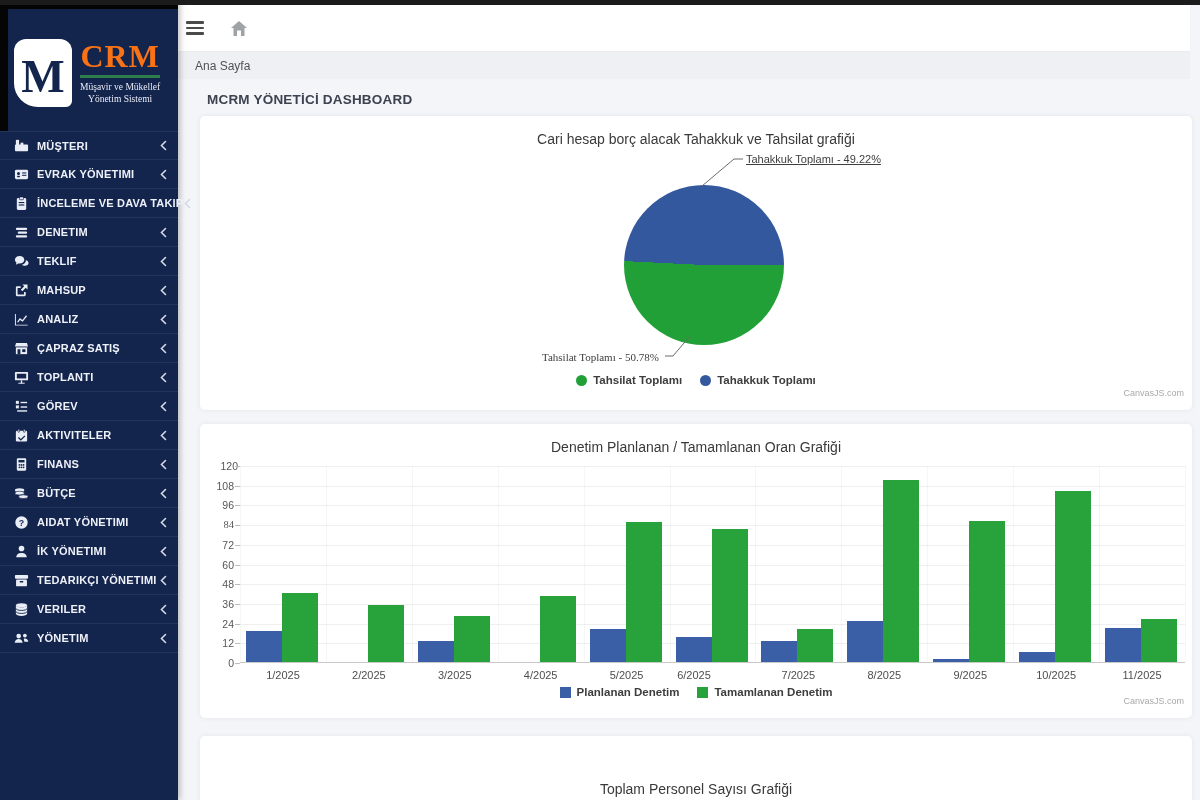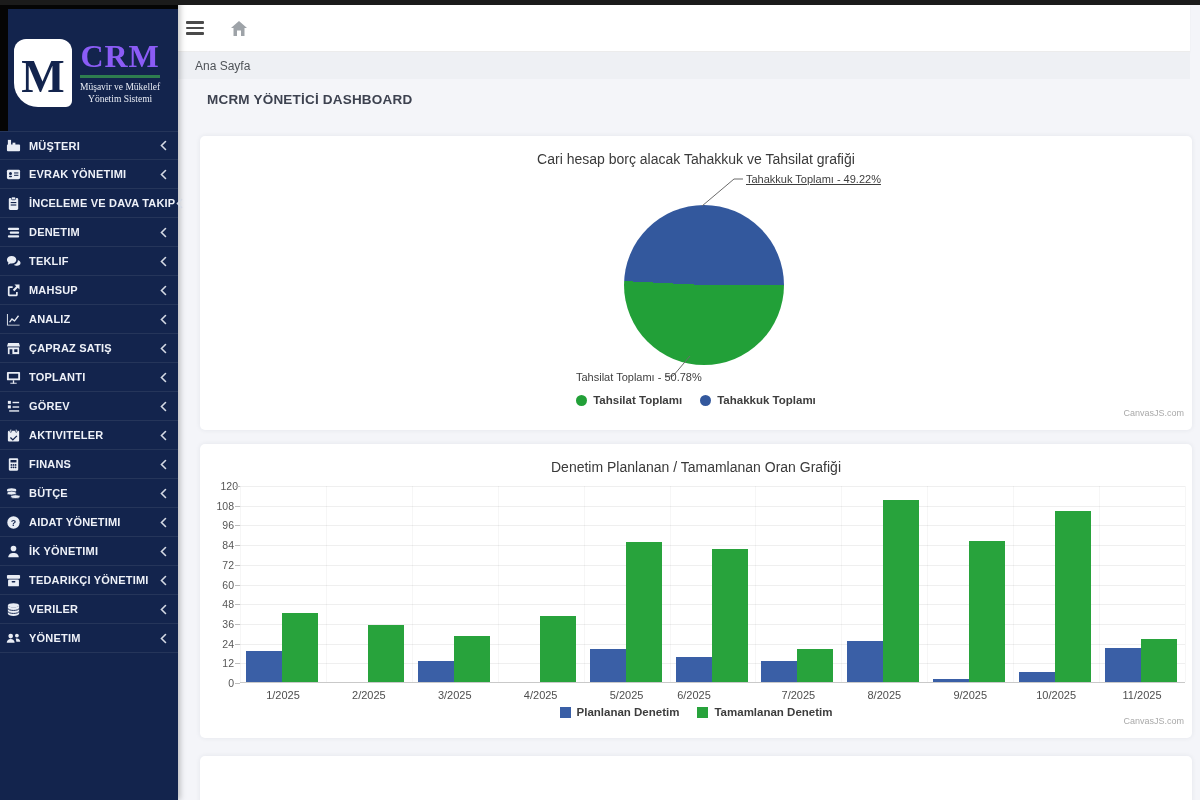--- a/index.html
+++ b/index.html
@@ -10,26 +10,26 @@
 
   
   .sidebar { position:absolute; left:0; top:0; width:178px; height:800px; background:#13244d; z-index:50;
              box-shadow:2px 0 6px rgba(0,0,0,.25); }
   .logo-block { background:#050505; padding:9px 0 0 8px; height:131px; }
   .logo-inner { background:#13244d; width:100%; height:100%; display:flex; align-items:center; padding:6px 4px 0 4px; }
   .m-shape { width:58px; height:68px; background:#fff; border-radius:12px 12px 6px 24px; display:flex;
              align-items:center; justify-content:center; flex:0 0 auto; margin-left:2px; }
   .m-shape span { font-family:"Liberation Serif", serif; font-weight:bold; font-size:46px; color:#13244d; line-height:1; transform:translateY(4px); }
   .logo-texts { margin-left:8px; text-align:center; }
-  .brand { font-family:"Liberation Serif", serif; font-weight:bold; font-size:32px; color:#8b5cf6; letter-spacing:1px; line-height:1; }
+  .brand { font-family:"Liberation Serif", serif; font-weight:bold; font-size:32px; color:#f97316; letter-spacing:1px; line-height:1; }
   .brand-line { height:3px; background:#2e7d4f; margin:3px 0 4px 0; }
   .brand-sub { font-family:"Liberation Serif", serif; font-size:9.5px; color:#e8ecf5; line-height:1.25; }
 
   .menu { list-style:none; }
-  .menu-item { display:flex; align-items:center; height:29px; padding:0 10px 0 5px; cursor:pointer;
+  .menu-item { display:flex; align-items:center; height:29px; padding:0 10px 0 13px; cursor:pointer;
                border-bottom:1px solid rgba(255,255,255,.08); }
   .menu-item:first-child { border-top:1px solid rgba(255,255,255,.08); }
   .menu-icon { width:16px; height:16px; margin-right:8px; display:flex; align-items:center; justify-content:center; flex:0 0 auto; }
   .menu-label { font-size:11px; font-weight:600; color:#eef1f8; letter-spacing:.2px; white-space:nowrap; }
   .menu-chevron { margin-left:auto; display:flex; align-items:center; }
 
   
   .main { position:absolute; left:178px; top:5px; width:1012px; height:795px; }
   .navbar { height:47px; background:#ffffff; border-bottom:1px solid #ececec; display:flex; align-items:center;
             box-shadow:0 1px 2px rgba(0,0,0,.04); }
@@ -37,32 +37,32 @@
   .hamburger i { display:block; height:2.4px; width:18px; background:#4a4a4a; border-radius:1px; }
   .home-btn { margin-left:18px; cursor:pointer; display:flex; align-items:center; }
 
   .breadcrumb-bar { height:27px; background:#eef0f4; display:flex; align-items:center; padding-left:17px; }
   .breadcrumb { font-size:12px; color:#4f5358; cursor:pointer; }
 
   .page-heading { margin:13px 0 0 29px; font-size:13.5px; font-weight:600; color:#3d4250; letter-spacing:.2px; }
 
   .card { position:relative; width:992px; margin-left:22px; background:#fff; border-radius:5px;
           box-shadow:0 0 5px rgba(40,50,80,.08); }
-  .card-1 { margin-top:29px; height:294px; }
+  .card-1 { margin-top:9px; height:294px; }
   .card-2 { margin-top:14px; height:294px; }
   .card-3 { margin-top:18px; height:110px; }
 
   .chart-title { position:absolute; top:15px; left:0; width:100%; text-align:center; font-size:14px; color:#3a3a3a; }
   .watermark { position:absolute; right:8px; bottom:12px; font-size:9px; color:#a9a9a9; cursor:pointer; }
 
   
   .pie { position:absolute; left:424px; top:69px; width:160px; height:160px; border-radius:50%; }
   .pie-callout { position:absolute; font-size:11px; color:#3e3e3e; white-space:nowrap; }
   .pie-callout.top { left:546px; top:37px;text-decoration:underline; }
-  .pie-callout.bottom { left:376px; top:235px; }
+  .pie-callout.bottom { left:342px; top:235px;font-family:Liberation Serif, serif; }
   .connector-svg { position:absolute; inset:0; width:100%; height:100%; pointer-events:none; }
 
   .legend { position:absolute; left:0; width:100%; display:flex; justify-content:center; gap:18px; align-items:center; }
   .legend-pie { top:258px; }
   .legend-bar { top:262px; }
   .legend-item { display:flex; align-items:center; gap:6px; cursor:pointer; }
   .legend-marker-dot { width:11px; height:11px; border-radius:50%; }
   .legend-marker-sq { width:11px; height:11px; }
   .legend-text { font-size:11.5px; font-weight:600; color:#3d3d3d; }
 
@@ -431,21 +431,21 @@
         <div class="ytick-label" style="left: 2px; top: 193.6px; position: absolute;">24</div>
         <div class="ytick-mark" style="left: 35px; top: 199.6px; position: absolute;"></div>
         <div class="ytick-label" style="left: 2px; top: 173.9px; position: absolute;">36</div>
         <div class="ytick-mark" style="left: 35px; top: 179.9px; position: absolute;"></div>
         <div class="ytick-label" style="left: 2px; top: 154.2px; position: absolute;">48</div>
         <div class="ytick-mark" style="left: 35px; top: 160.2px; position: absolute;"></div>
         <div class="ytick-label" style="left: 2px; top: 134.5px; position: absolute;">60</div>
         <div class="ytick-mark" style="left: 35px; top: 140.5px; position: absolute;"></div>
         <div class="ytick-label" style="left: 2px; top: 114.8px; position: absolute;">72</div>
         <div class="ytick-mark" style="left: 35px; top: 120.8px; position: absolute;"></div>
-        <div class="ytick-label" style="left: 2px; top: 95.1px; position: absolute;">84</div>
+        <div class="ytick-label" style="left: 2px; top: 95.1px; position: absolute; font-family: Liberation Serif, serif;">84</div>
         <div class="ytick-mark" style="left: 35px; top: 101.1px; position: absolute;"></div>
         <div class="ytick-label" style="left: 2px; top: 75.4px; position: absolute;">96</div>
         <div class="ytick-mark" style="left: 35px; top: 81.4px; position: absolute;"></div>
         <div class="ytick-label" style="left: 2px; top: 55.7px; position: absolute;">108</div>
         <div class="ytick-mark" style="left: 35px; top: 61.7px; position: absolute;"></div>
         <div class="ytick-label" style="left: 6px; top: 36px; position: absolute;">120</div>
         <div class="ytick-mark" style="left: 35px; top: 42px; position: absolute;"></div>
       </div>
     <div class="plot" id="bar-plot">
         <div class="gridline-h" style="top: 177.3px;"></div>

